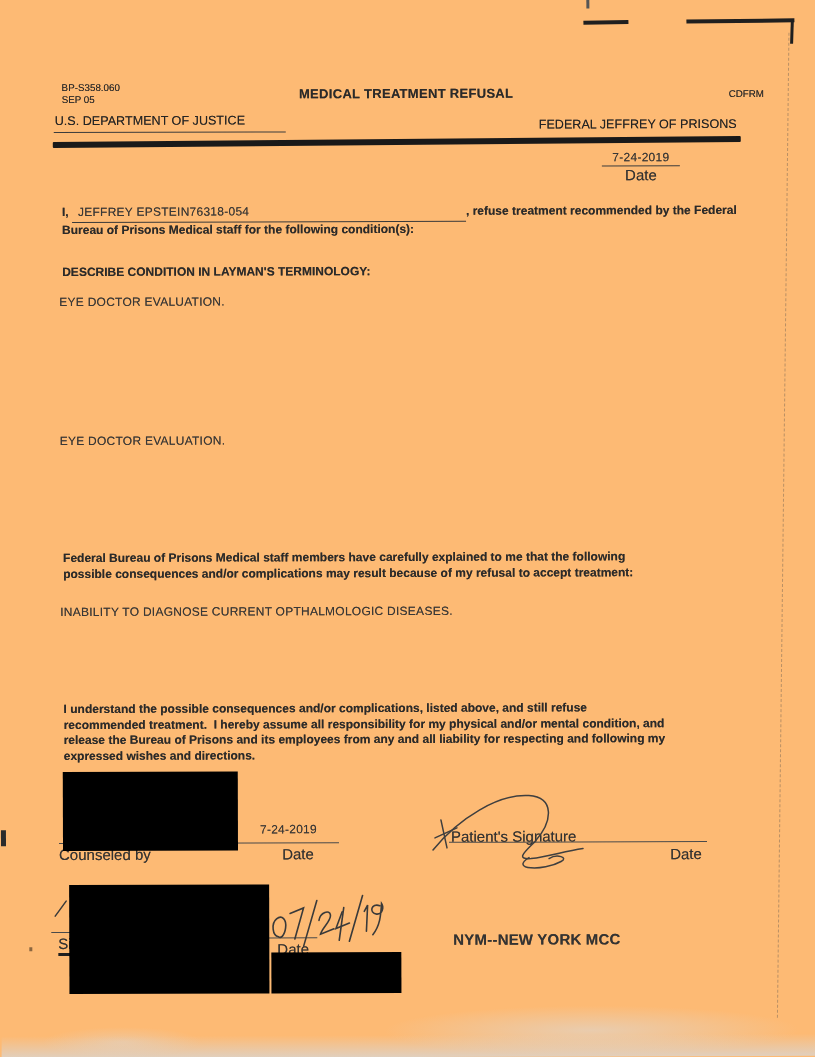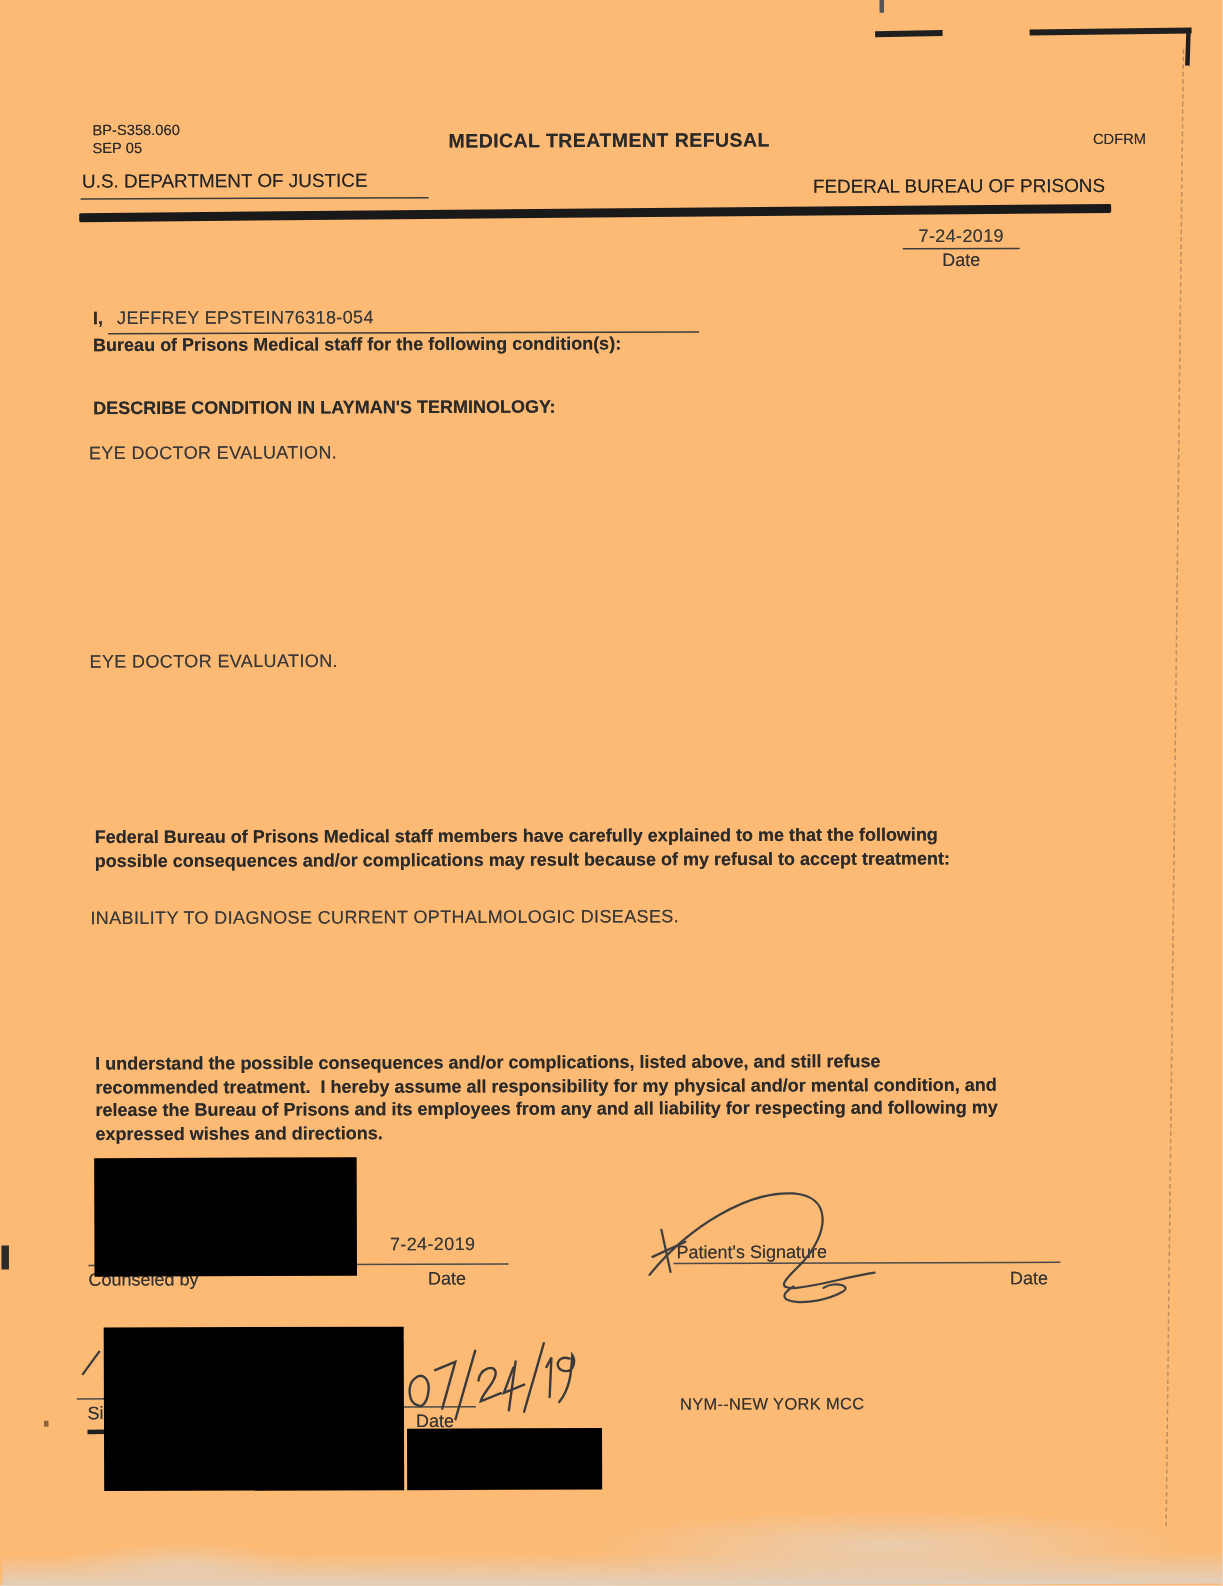--- a/index.html
+++ b/index.html
@@ -6,21 +6,21 @@
   .page{position:relative;width:815px;height:1057px;background:#fdba74;overflow:hidden;
         font-family:"Liberation Sans",sans-serif;color:#2a2a2a;margin:0 auto;}
   .tilt{position:absolute;inset:0;transform:rotate(-0.18deg);}
   .abs{position:absolute;}
   .b{font-weight:bold;}
   .scan{text-shadow:0 0 .4px rgba(20,20,20,.55);}
   .line{white-space:pre;}
   .sm{font-size:9.8px;line-height:11.5px;}
   .body{font-size:12px;line-height:15.5px;}
   .typed{font-size:12px;color:#383838;letter-spacing:.25px;}
-  .lbl{font-size:12px;color:#333;}
+  .lbl{font-size:15px;color:#333;}
   .ctr{text-align:center;}
   .rule-thin{height:1.4px;background:#3c3c3c;}
   .rule-thick{height:6px;background:#191919;border-radius:1px;transform:rotate(-0.33deg);}
   .sigline{height:1.3px;background:#4a4a4a;z-index:1;}
   .redact{background:#000;z-index:2;}
   .field{display:inline-flex;justify-content:flex-start;align-items:baseline;
          border-bottom:1.3px solid #3a3a3a;width:372px;padding:0 16px 1px 6px;
          font-weight:normal;}
   .artifact{background:#1f1f1f;}
   .dash-edge{width:0;height:985px;border-left:1.5px dashed rgba(75,75,75,.38);
@@ -37,37 +37,38 @@
   <div class="tilt">
 
     <div class="abs sm scan" style="left:63px;top:81px;">
       <div class="line">BP-S358.060</div>
       <div class="line">SEP 05</div>
     </div>
     <div class="abs b scan ctr" style="left:0;right:0;top:86px;font-size:13px;letter-spacing:.3px;">MEDICAL TREATMENT REFUSAL</div>
     <div class="abs sm scan" style="left:686px;top:89px;padding-left:44px;">CDFRM</div>
 
     <div class="abs scan" style="left:56px;top:113px;font-size:12.6px;color:#242424;">U.S. DEPARTMENT OF JUSTICE</div>
-    <div class="abs scan" style="right:77px;top:118px;font-size:12.6px;color:#242424;">FEDERAL BUREAU OF PRISONS</div>
+    <div class="abs scan" style="right:77px;top:118px;font-size:12.6px;color:#242424;">FEDERAL JEFFREY OF PRISONS</div>
     <div class="abs rule-thin" style="left:55px;top:131px;width:232px;"></div>
     <div class="abs rule-thick" style="left:54px;top:139px;width:688px;"></div>
 
     <div class="abs ctr" style="left:603px;top:151px;width:78px;">
       <div class="typed scan line">7-24-2019</div>
       <div class="rule-thin" style="margin-top:1px;"></div>
       <div class="lbl scan">Date</div>
     </div>
 
     <div class="abs body b scan" style="left:63px;top:204px;width:700px;">
       <div style="display:flex;align-items:baseline;white-space:pre;">
         <span>I,</span><span> </span>
         <span class="field">
           <span class="typed">JEFFREY EPSTEIN</span>
           <span class="typed">76318-054</span>
         </span>
+        <span>, refuse treatment recommended by the Federal</span>
       </div>
       <div class="line">Bureau of Prisons Medical staff for the following condition(s):</div>
     </div>
 
     <div class="abs body b scan line" style="left:63px;top:264px;">DESCRIBE CONDITION IN LAYMAN'S TERMINOLOGY:</div>
     <div class="abs typed scan line" style="left:60px;top:294px;">EYE DOCTOR EVALUATION.</div>
 
     <div class="abs typed scan line" style="left:60px;top:433px;">EYE DOCTOR EVALUATION.</div>
 
     <div class="abs body b scan" style="left:63px;top:550px;">
@@ -121,21 +122,21 @@
         <path d="M76,18 L68,34 L82,30"></path>
         <path d="M78,14 L70,46"></path>
         <path d="M98,4 L80,48"></path>
         <path d="M98,20 L102,14 L98,40"></path>
         <path d="M114,16 C106,12 102,22 110,24 C116,25 118,18 116,14 C114,26 112,36 104,44"></path>
       </svg>
 
     </div>
     <div class="abs lbl scan line" style="left:276px;top:940px;">Date</div>
 
-    <div class="abs scan line" style="left:452px;top:931px;font-size:11px;letter-spacing:.2px;color:#333;">NYM--NEW YORK MCC</div>
+    <div class="abs scan line" style="left:452px;top:931px;font-size:15px;letter-spacing:.2px;color:#333;font-weight:bold;">NYM--NEW YORK MCC</div>
 
     <div class="abs redact" style="left:270px;top:952px;width:130px;height:41px;"></div>
 
     <div class="abs artifact" style="left:588px;top:0;width:2.5px;height:9px;background:#555;"></div>
     <div class="abs artifact" style="left:585px;top:21px;width:45px;height:3.5px;transform:rotate(-0.8deg);"></div>
     <div class="abs artifact" style="left:688px;top:20px;width:108px;height:4px;transform:rotate(-0.5deg);"></div>
     <div class="abs artifact" style="left:792px;top:23px;width:3px;height:22px;transform:rotate(2deg);"></div>
     <div class="abs dash-edge" style="left:790px;top:34px;"></div>
     <div class="abs artifact" style="left:0;top:829px;width:5px;height:16px;background:#2b2b2b;"></div>
     <div class="abs" style="left:28px;top:946px;width:3px;height:4px;background:rgba(0,0,0,.45);"></div>

